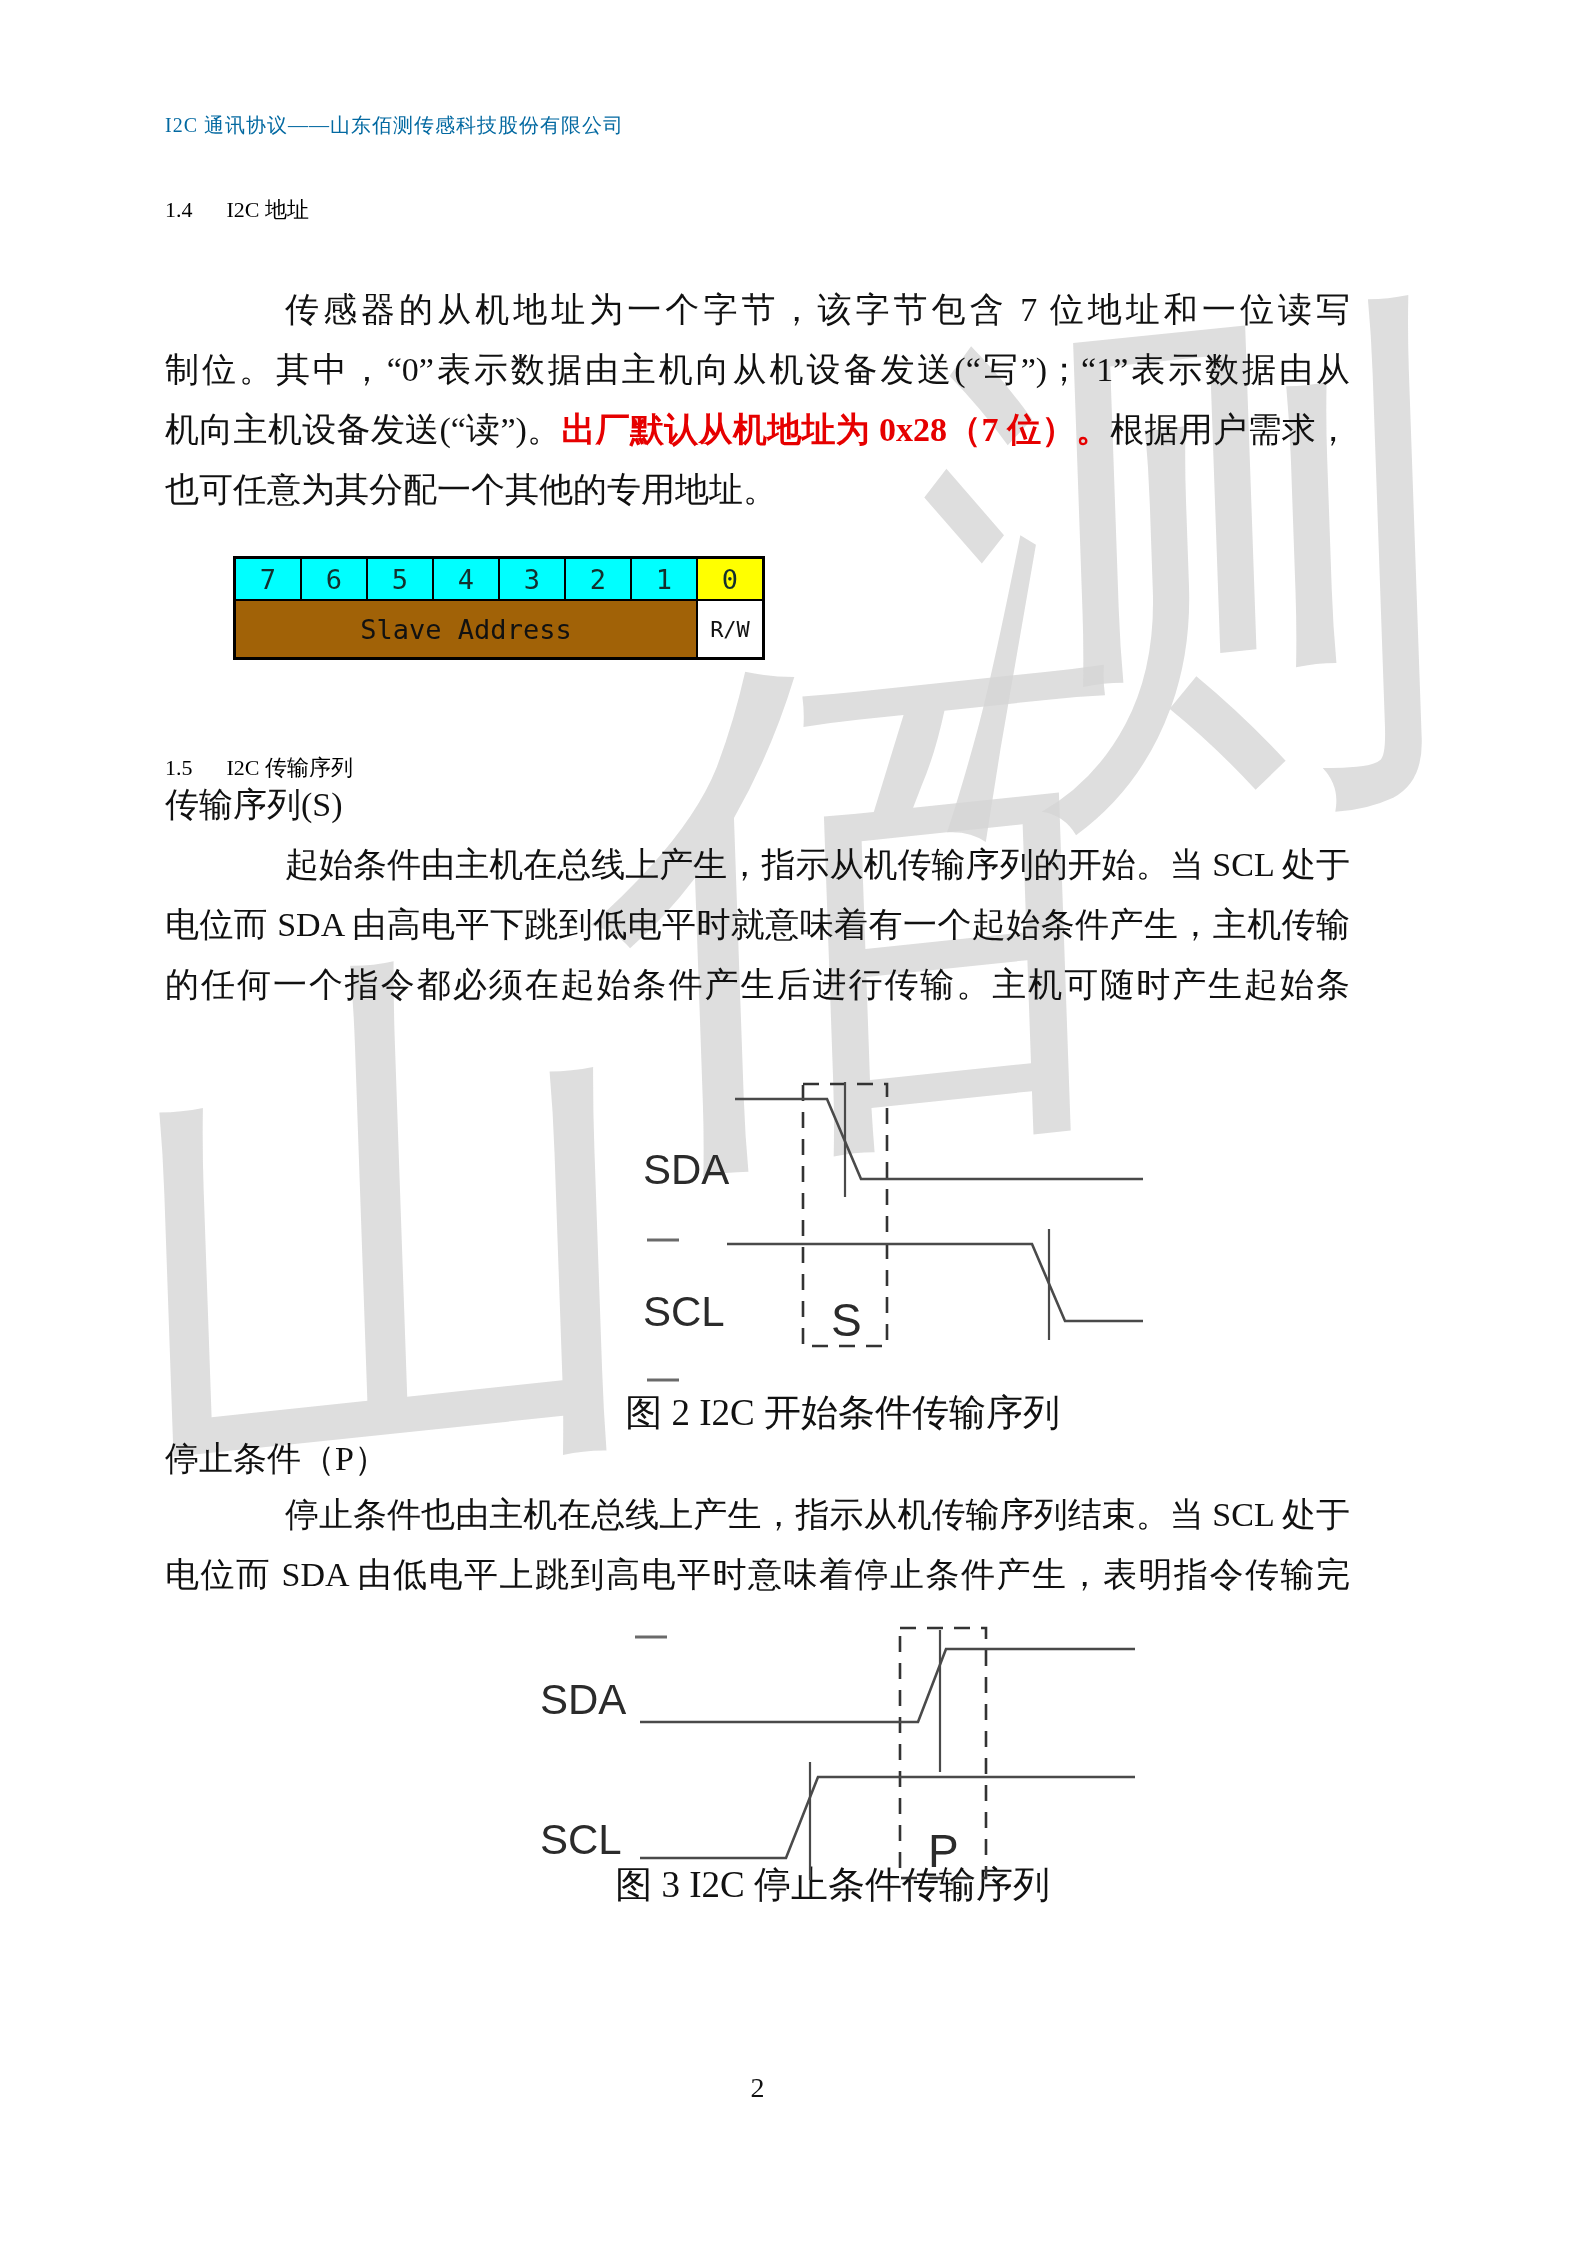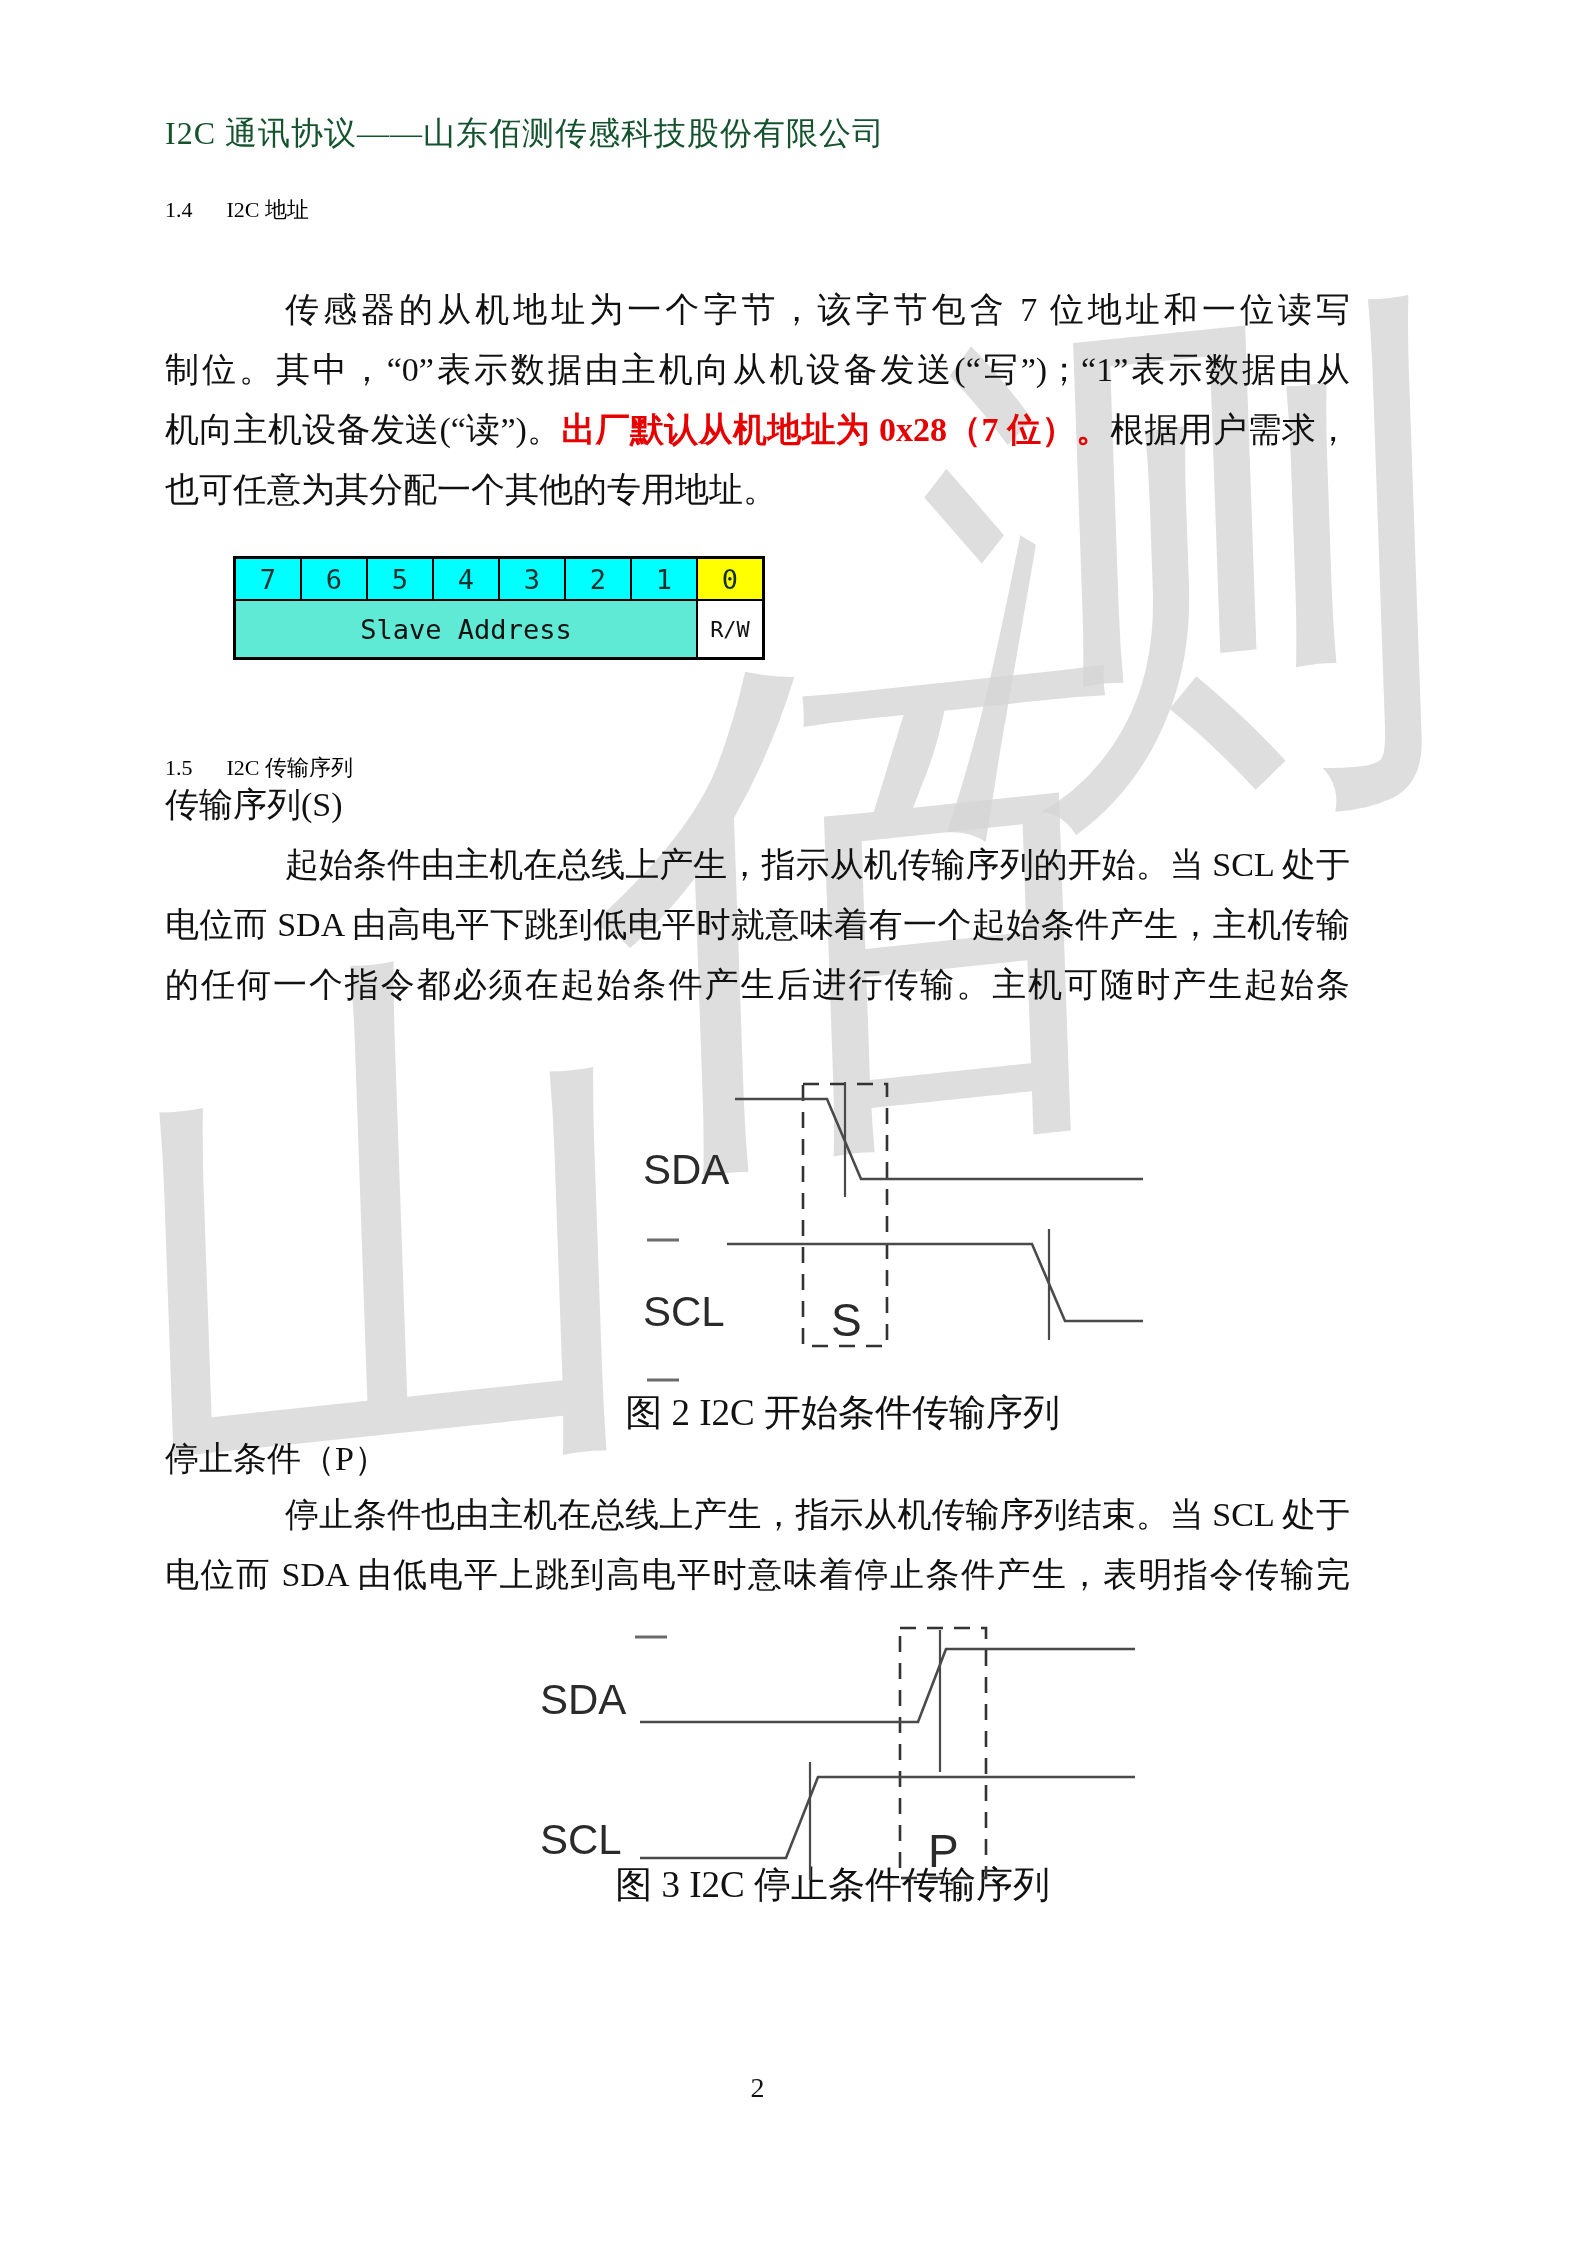--- a/index.html
+++ b/index.html
@@ -7,40 +7,40 @@
     position:relative;width:1587px;height:2245px;background:#ffffff;
     margin:0 auto;overflow:hidden;
     font-family:"Liberation Serif","DejaVu Serif",serif;color:#111;
   }
   
   .wm{position:absolute;z-index:0;font-family:"DejaVu Serif","Liberation Serif",serif;
       color:#d6d6d6;opacity:.8;font-size:540px;line-height:1;user-select:none;
       transform:rotate(-6deg) skewX(-4deg);}
   
   .abs{position:absolute;z-index:1;}
-  .hdr{left:165px;top:112px;font-size:32px;letter-spacing:1px;color:#14532d;}
+  .hdr{left:165px;top:112px;font-size:20px;letter-spacing:1px;color:#0369a1;}
   .h2{left:165px;font-size:22px;font-weight:normal;color:#000;}
   .h2 .num{display:inline-block;margin-right:34px;}
   .para{left:165px;width:1185px;}
   .pline{display:block;height:60px;line-height:60px;font-size:34px;white-space:nowrap;}
   .pline.just{text-align:justify;text-align-last:justify;text-justify:inter-character;white-space:normal;height:60px;overflow:hidden;}
   .pline.indent{text-indent:120px;}
   .red{color:#e60000;font-weight:bold;}
   .sub{font-size:34px;}
   .caption{font-size:37px;text-align:right;color:#111;}
   .pagenum{left:165px;top:2072px;width:1185px;text-align:center;font-size:28px;}
   
   table.bits{border-collapse:collapse;position:absolute;left:233px;top:556px;z-index:1;
      font-family:"DejaVu Sans Mono","Liberation Mono",monospace;}
   table.bits td{border:2px solid #000;text-align:center;padding:0;}
   table.bits{border:3px solid #000;}
   td.bit{width:64px;height:40px;font-size:27px;color:#13302e;}
   td.cy{background:#00ffff;}
   td.yl{background:#ffff00;}
-  td.slv{height:56px;font-size:27px;background:#5eead4;}
+  td.slv{height:56px;font-size:27px;background:#a16207;}
   td.rw{height:56px;font-size:22px;background:#fff;}
   
   .fig{position:absolute;z-index:2;}
   .fig text{font-family:"Liberation Sans","DejaVu Sans",sans-serif;fill:#2b2b2b;}
   .wline{stroke:#4a4a4a;stroke-width:2.6;fill:none;}
   .tick{stroke:#4a4a4a;stroke-width:2.2;fill:none;}
   .dbox{stroke:#333;stroke-width:2.6;fill:none;stroke-dasharray:16 11;}
   .lvl{stroke:#6a6a6a;stroke-width:3;fill:none;}
 </style>
 </head>

